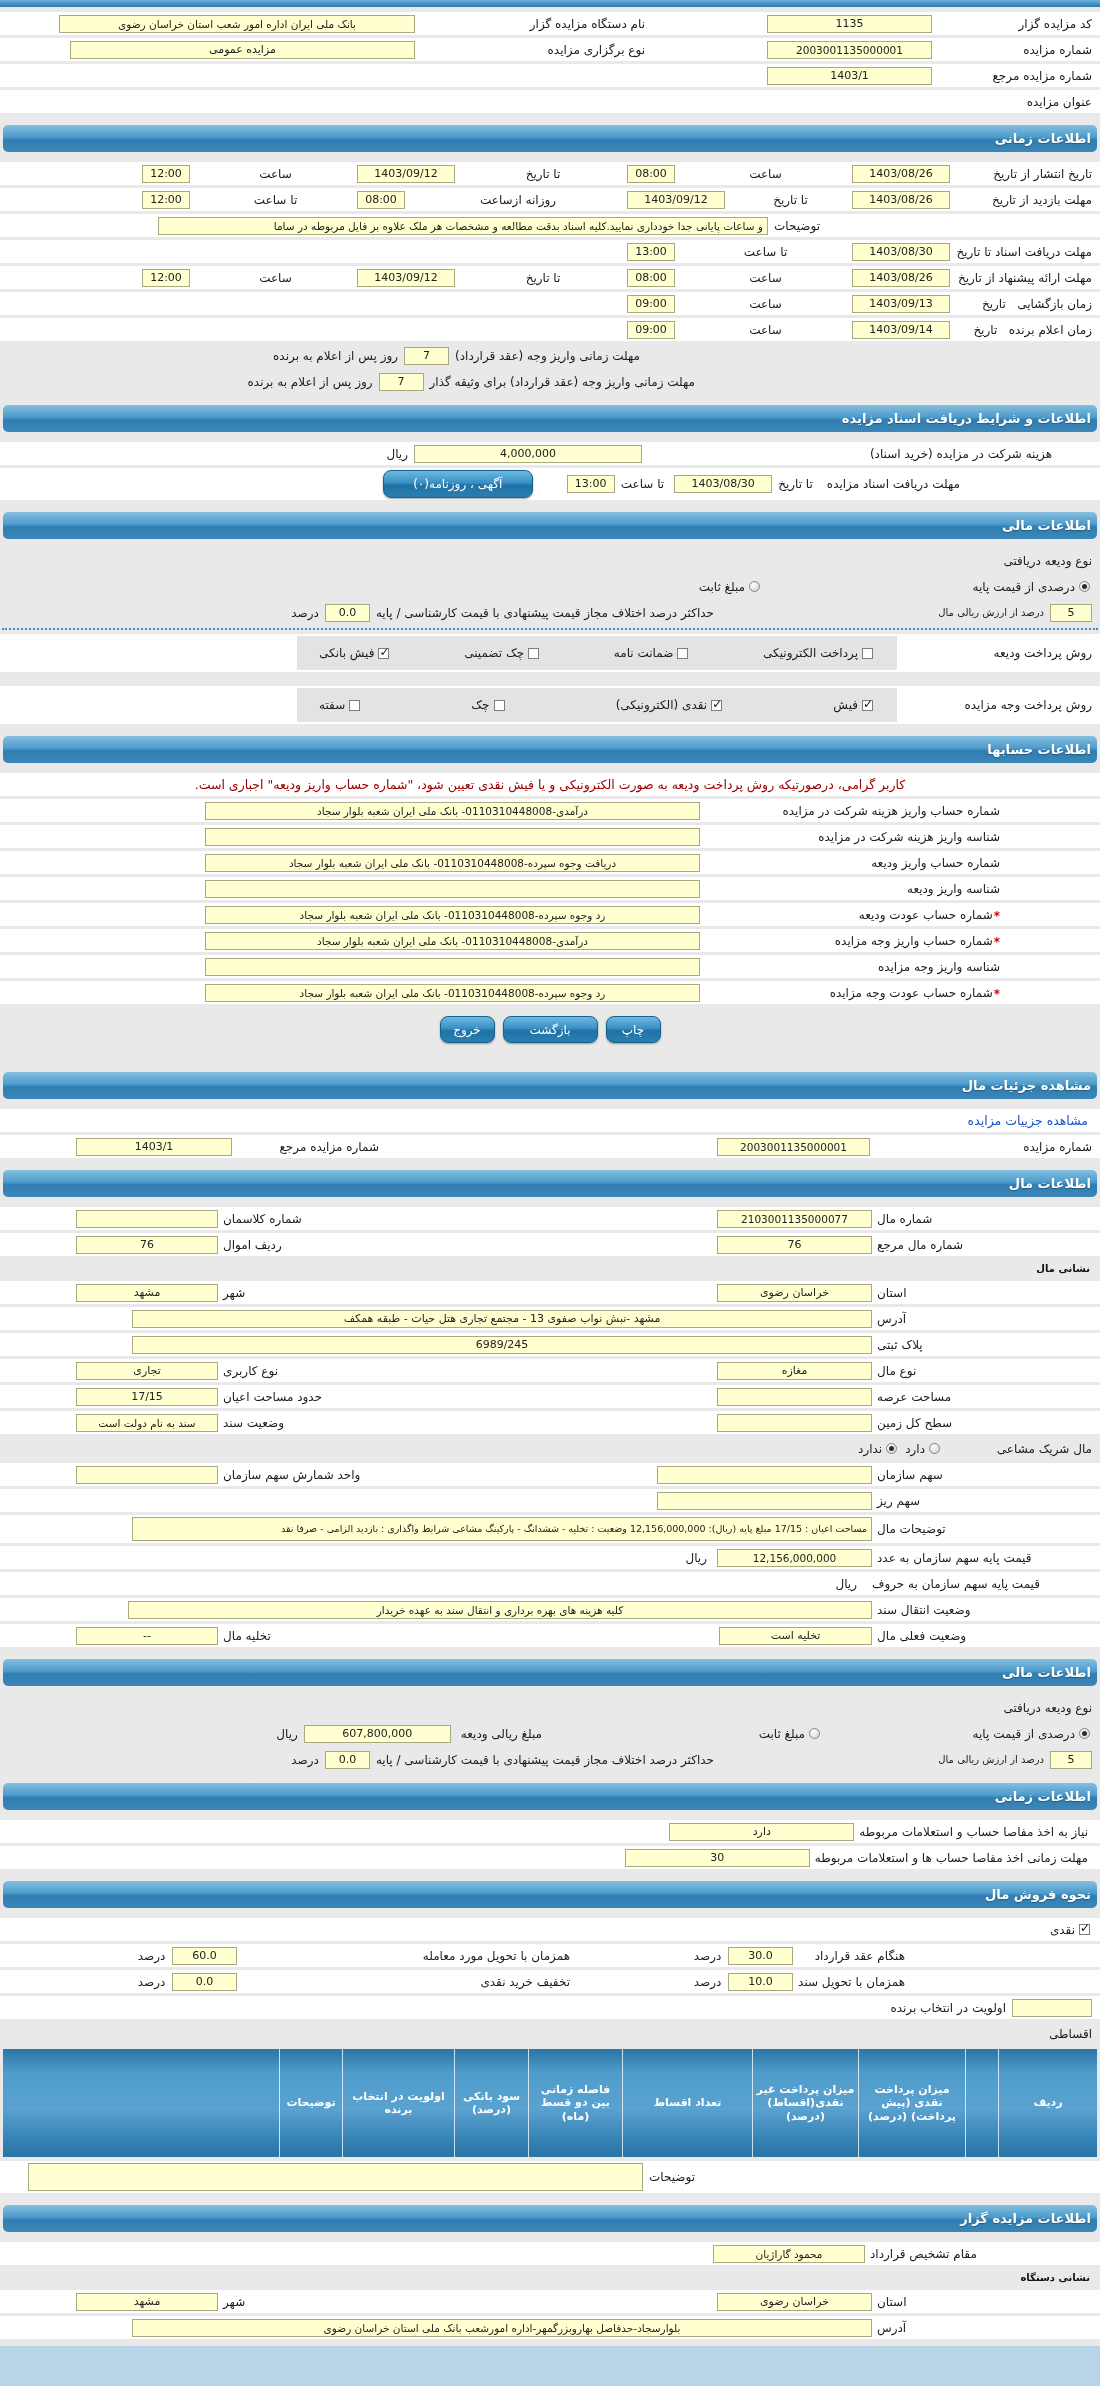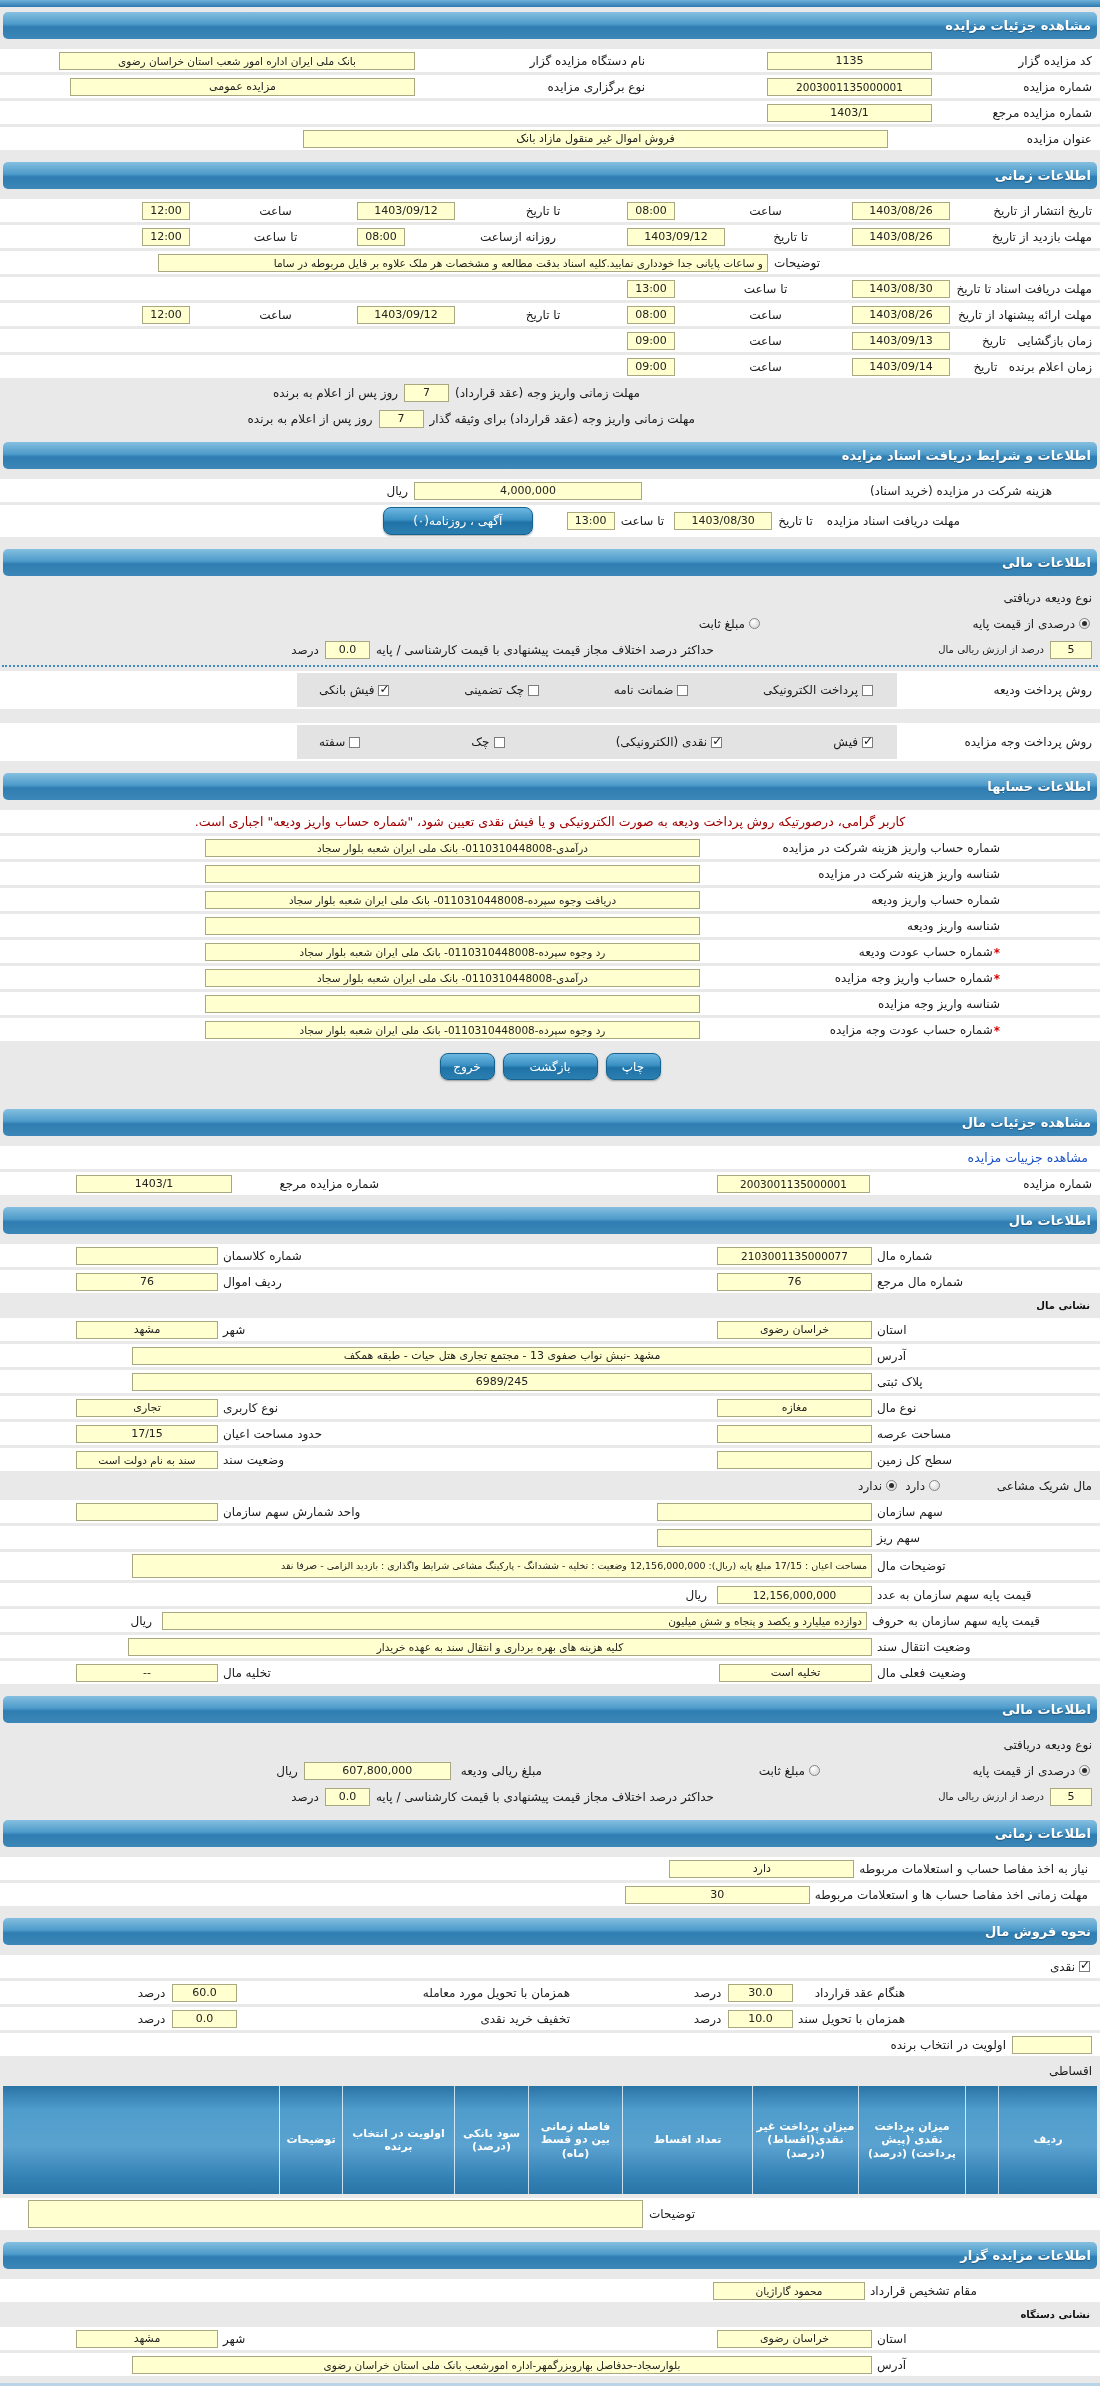--- a/index.html
+++ b/index.html
@@ -70,23 +70,20 @@
 .mr6{margin-right:6px}.mr10{margin-right:10px}.mr14{margin-right:14px}.mr180{margin-right:180px}.lblw135{width:135px}.lblw410{width:410px;text-align:right;}
 .lblw204{width:204px;text-align:right;}.lblw195{width:195px;text-align:right;}
 .secpad{padding:2px 0 4px;}
 </style>
 </head>
 <body>
 
 <div class="page">
 <div class="edge"></div>
 
-<div class="sb">
-      <span>مشاهده جزئیات مزایده</span>
-    </div>
 <div class="secpad">
   <div class="grid g1">
     <span class="l lr">کد مزایده گزار</span>
     <span class="f w165">1135</span>
     <span></span>
     <span class="l lr">نام دستگاه مزایده گزار</span>
     <span class="f w365 sm">بانک ملی ایران اداره امور شعب استان خراسان رضوی</span>
     <span></span>
   </div>
   <div class="grid g1">
@@ -100,21 +97,20 @@
   <div class="grid g1">
     <span class="l lr">شماره مزایده مرجع</span>
     <span class="f w165">1403/1</span>
     <span></span>
         <span></span>
     <span></span>
         <span></span>
   </div>
   <div class="row pr8">
     <span class="l lblw204">عنوان مزایده</span>
-    <span class="f w585">فروش اموال غیر منقول مازاد بانک</span>
   </div>
 </div>
 
 <div class="sb">
       <span>اطلاعات زمانی</span>
     </div>
 <div class="secpad">
   <div class="grid tg">
     <div class="c">
           <span class="l lr">تاریخ انتشار  از تاریخ</span>
@@ -495,21 +491,20 @@
     <span class="l ll" style="width:220px">توضیحات مال</span>
     <span class="f w740 tall tiny right">مساحت اعیان : 17/15 مبلغ پایه (ریال): 12,156,000,000 وضعیت : تخلیه - ششدانگ - پارکینگ مشاعی شرایط واگذاری : بازدید الزامی - صرفا نقد</span>
   </div>
   <div class="row pr8">
     <span class="l ll" style="width:220px">قیمت پایه سهم سازمان به عدد</span>
     <span class="f w155 sm">12,156,000,000</span>
     <span class="l mr10">ریال</span>
   </div>
   <div class="row pr8">
     <span class="l ll" style="width:225px">قیمت پایه سهم سازمان به حروف</span>
-    <span class="f w705 right sm">دوازده میلیارد و یکصد و پنجاه و شش میلیون</span>
     <span class="l mr10">ریال</span>
   </div>
   <div class="row pr8">
     <span class="l ll" style="width:220px">وضعیت انتقال سند</span>
     <span class="f w744 sm">کلیه هزینه های بهره برداری و انتقال سند به عهده خریدار</span>
   </div>
   <div class="grid pgrid">
     <span class="l ll">وضعیت فعلی مال</span>
     <span class="f w153">تخلیه است</span>
     <span></span>

